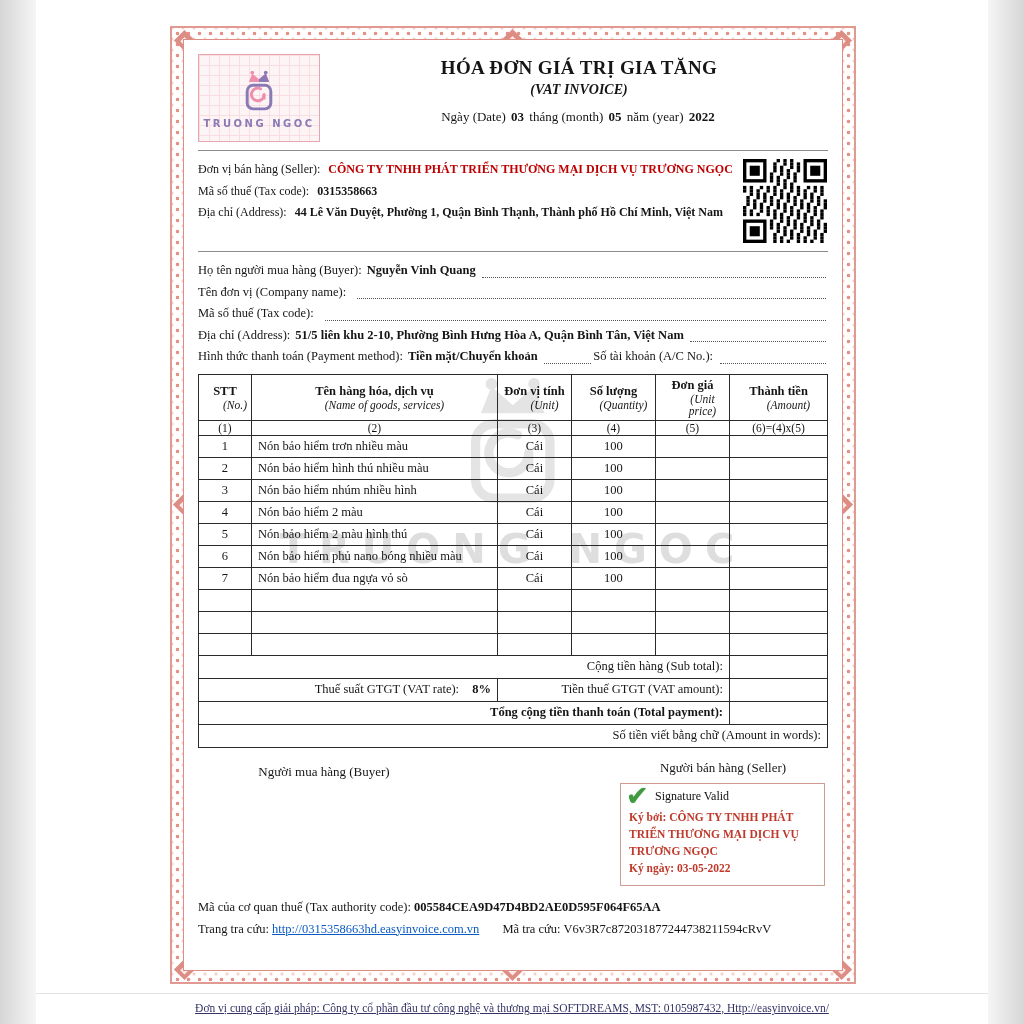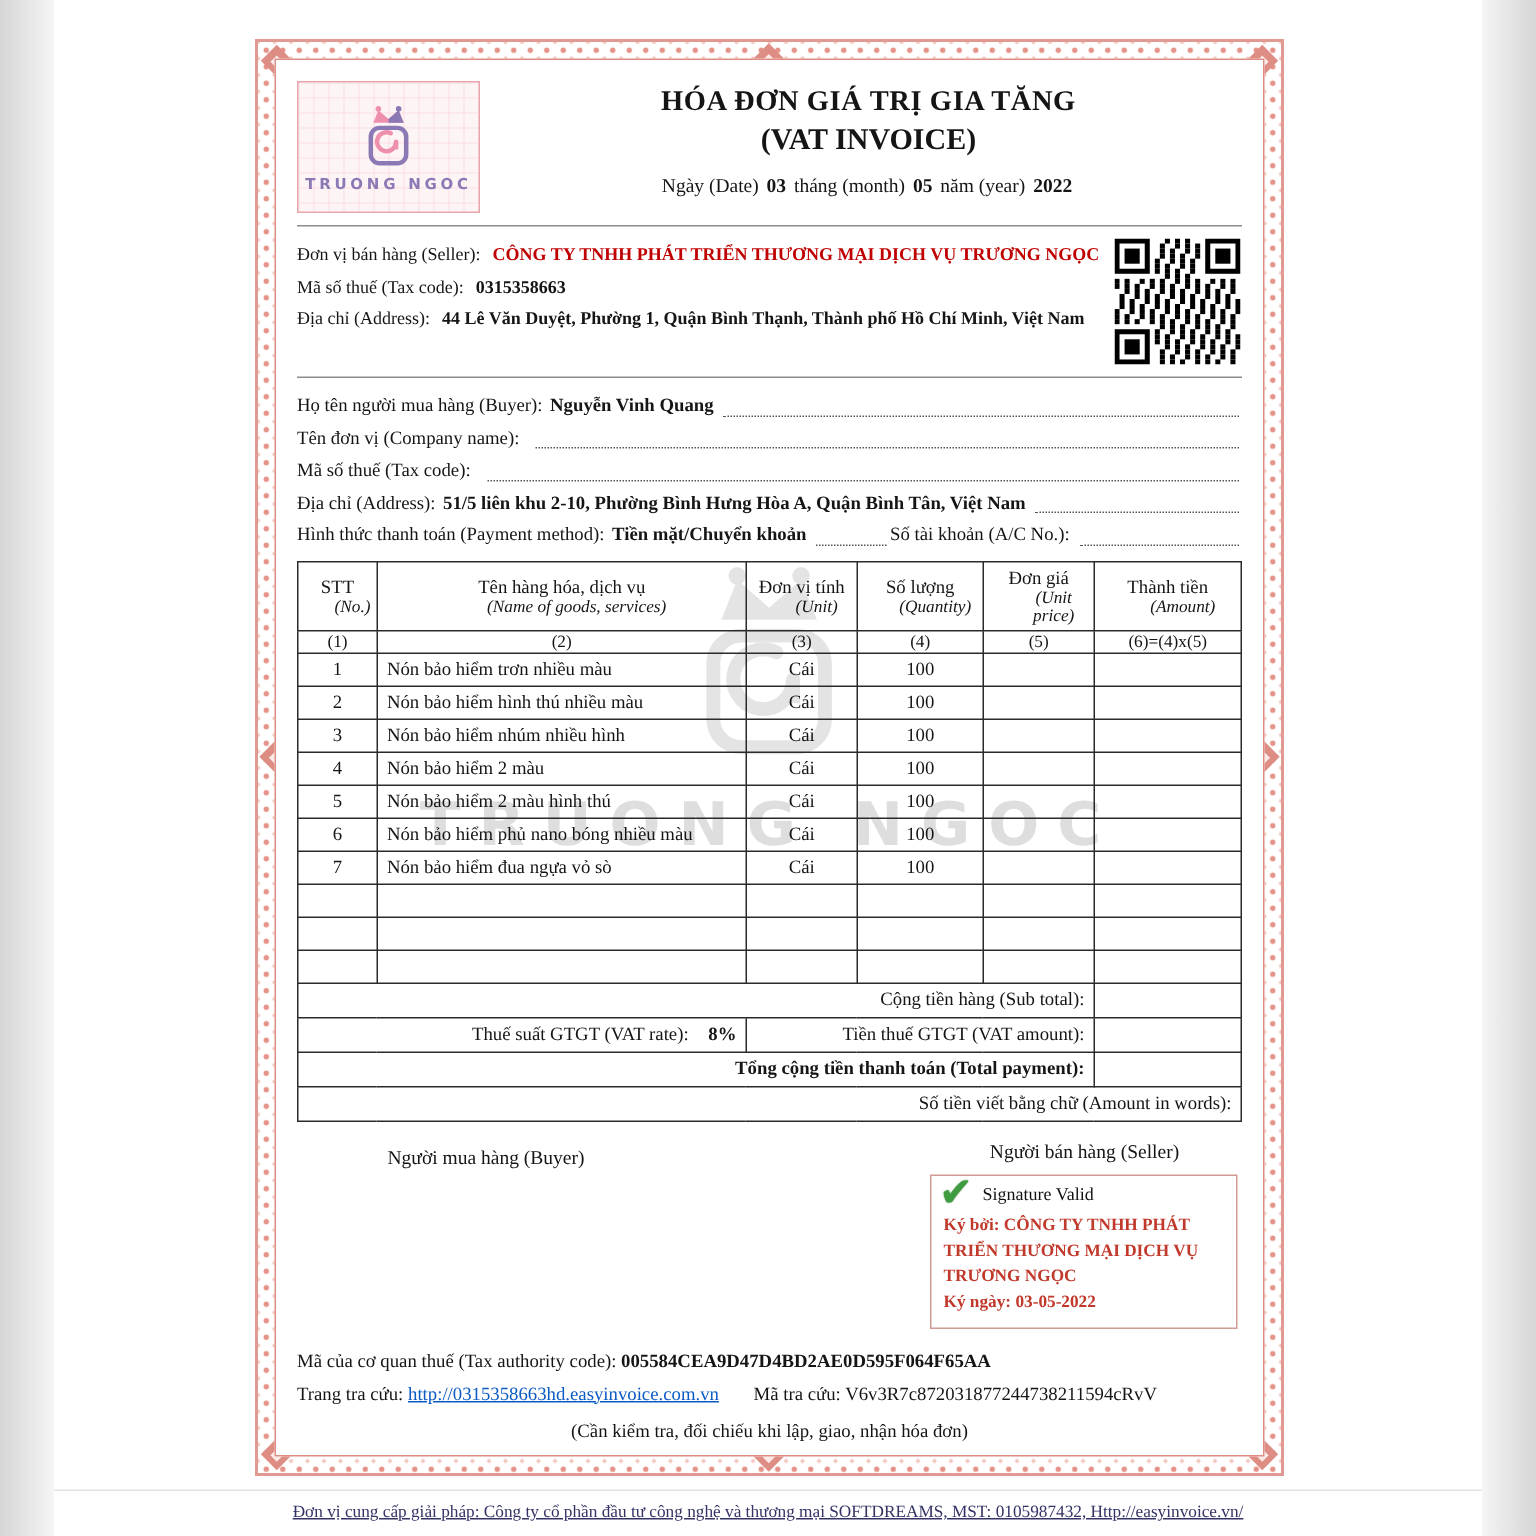--- a/index.html
+++ b/index.html
@@ -40,21 +40,21 @@
   .header { display:flex; gap:10px; align-items:flex-start; margin-top:2px; }
   .logo-box { width:122px; height:88px; border:1px solid #e7a6ad; flex:0 0 auto;
     background:
       linear-gradient(#f9dde2 1px,transparent 1px) 0 0/10px 10px,
       linear-gradient(90deg,#f9dde2 1px,transparent 1px) 0 0/10px 10px,#fdf4f5;
     display:flex; flex-direction:column; align-items:center; justify-content:center; }
   .logo-mark { width:54px; height:48px; }
   .logo-text { font-family:"DejaVu Sans",sans-serif; font-size:10px; font-weight:bold; letter-spacing:2.5px; color:#8a79b5; margin-top:2px; }
   .title-block { flex:1; text-align:center; padding-top:3px; }
   .title { font-size:19px; font-weight:bold; letter-spacing:.4px; }
-  .subtitle { font-size:20px; font-weight:bold; margin-top:3px; }
+  .subtitle { font-size:14px; font-weight:bold; font-style:italic; margin-top:3px; }
   .date-line { font-size:13px; margin-top:11px; }
   .date-line b { padding:0 2px; }
   .serial-block { width:188px; font-size:12.5px; padding-top:3px; flex:0 0 auto; }
   .serial-row { padding-bottom:7px; border-bottom:1px solid #6e6e6e; margin-bottom:8px; white-space:nowrap; }
   .no-value { color:#c00000; font-size:16px; font-weight:bold; }
 
   .divider { border:none; border-top:1px solid #8c8c8c; margin:8px 0; }
 
   
   .seller { display:flex; gap:10px; }
@@ -68,21 +68,21 @@
   .field-row { display:flex; align-items:flex-end; line-height:1.72; white-space:nowrap; }
   .lbl { margin-right:5px; }
   .val { margin-right:4px; }
   .dots { flex:1; border-bottom:1.4px dotted #555; margin:0 2px 4px 2px; min-width:18px; }
   .dots.mid { flex:.45; }
 
   
   .items { width:100%; border-collapse:collapse; margin-top:6px; font-size:12.5px; }
   .items th,.items td { border:1px solid #2a2a2a; padding:2px 6px; vertical-align:middle; }
   .items thead th { text-align:center; padding:3px 4px; }
-  .hvn { font-weight:normal; font-size:12.5px; }
+  .hvn { font-weight:bold; font-size:12.5px; }
   .hen { font-style:italic; font-weight:normal; font-size:11.5px;margin-left:20px; }
   .codes td { text-align:center; font-size:11.5px; padding:1px; }
   .items tbody tr { height:22px; }
   .c0 { text-align:center; }
   .c1 { text-align:left; }
   .c2,.c3 { text-align:center; }
   .c4,.c5 { text-align:right; }
   .tot td { height:23px; }
   .right { text-align:right; }
   .left { text-align:right; }
@@ -586,20 +586,19 @@
         <div class="frow">
           <span>Mã của cơ quan thuế (Tax authority code):</span>
           <span class="code">005584CEA9D47D4BD2AE0D595F064F65AA</span>
         </div>
         <div class="frow">
           <span>Trang tra cứu:</span>
           <a href="#" class="lookup">http://0315358663hd.easyinvoice.com.vn</a>
           <span class="mtc">Mã tra cứu:</span>
           <span>V6v3R7c872031877244738211594cRvV</span>
         </div>
-        <div class="note">(Cần kiểm tra, đối chiếu khi lập, giao, nhận hóa đơn)</div>
       </div>
 
     </div>
   </div>
 </div>
 
 <div class="provider-line">Đơn vị cung cấp giải pháp: Công ty cổ phần đầu tư công nghệ và thương mại SOFTDREAMS, MST: 0105987432, Http://easyinvoice.vn/</div>
 
 </body></html>

